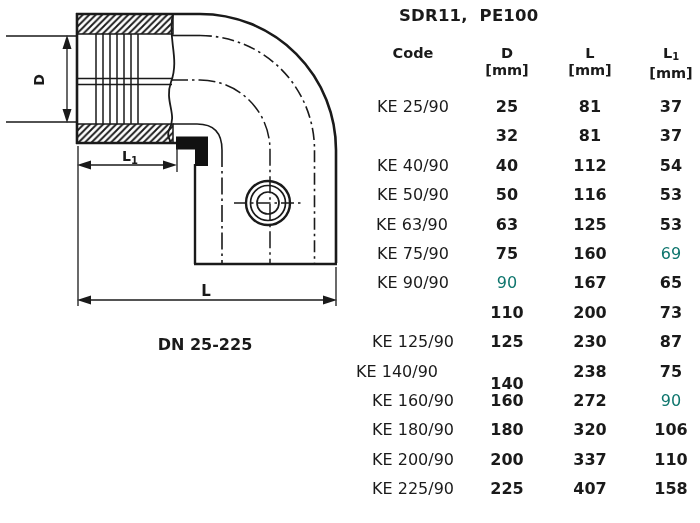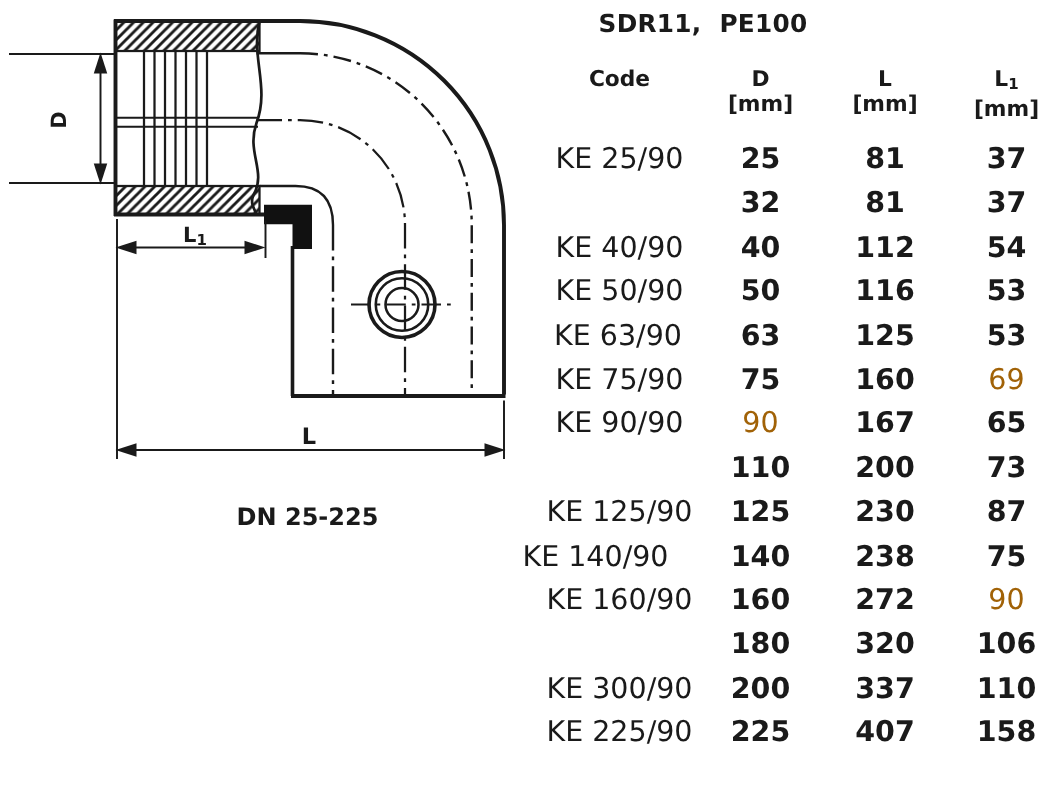--- a/index.html
+++ b/index.html
@@ -9,24 +9,24 @@
   svg.diagram{position:absolute;left:0;top:0;}
 
   
   .dtable{position:absolute;left:380px;top:0;width:320px;height:371px;}
   .tbl-title{position:absolute;left:19px;top:6px;font-size:16.5px;font-weight:bold;white-space:pre;letter-spacing:.2px;}
   .hdr{position:absolute;top:45px;transform:translateX(-50%);text-align:center;
        font-weight:bold;font-size:14.5px;line-height:17px;white-space:nowrap;}
   .hdr sub{font-size:10px;vertical-align:-2px;}
   .rows{position:absolute;top:92px;left:0;right:0;}
   .row{position:relative;height:29.4px;}
-  .cell{position:absolute;transform:translateX(-50%);line-height:29.4px;font-size:19px;white-space:nowrap;}
+  .cell{position:absolute;transform:translateX(-50%);line-height:29.4px;font-size:16px;white-space:nowrap;}
   .val{font-weight:bold;}
   .code{font-weight:normal;}
-  .muted{font-weight:normal;color:#a16207;}
+  .muted{font-weight:normal;color:#0f766e;}
 </style>
 </head>
 <body>
 
 <div class="page">
 
   <svg class="diagram" width="380" height="380" viewBox="0 0 380 380">
     <defs>
       <pattern id="hatch" width="6.5" height="6.5" patternUnits="userSpaceOnUse">
         <path d="M-3.25,3.25 L3.25,-3.25 M0,6.5 L6.5,0 M3.25,9.75 L9.75,3.25" stroke="#1a1a1a" stroke-width="1.9" fill="none"></path>
@@ -155,37 +155,38 @@
           <span class="cell val" style="left: 291px;">73</span>
         </div>
         <div class="row">
           <span class="cell code" style="left: 33px;">KE 125/90</span>
           <span class="cell val" style="left: 127px;">125</span>
           <span class="cell val" style="left: 210px;">230</span>
           <span class="cell val" style="left: 291px;">87</span>
         </div>
         <div class="row">
           <span class="cell code" style="left: 17px; text-align: center;">KE 140/90</span>
-          <span class="cell val" style="left: 127px;">140</span>
+          <span class="cell val" style="left: 127px; margin-top: 12px;">140</span>
           <span class="cell val" style="left: 210px;">238</span>
           <span class="cell val" style="left: 291px;">75</span>
         </div>
         <div class="row">
           <span class="cell code" style="left: 33px;">KE 160/90</span>
           <span class="cell val" style="left: 127px;">160</span>
           <span class="cell val" style="left: 210px;">272</span>
           <span class="cell val muted" style="left: 291px;">90</span>
         </div>
         <div class="row">
+          <span class="cell code" style="left: 33px;">KE 180/90</span>
           <span class="cell val" style="left: 127px;">180</span>
           <span class="cell val" style="left: 210px;">320</span>
           <span class="cell val" style="left: 291px;">106</span>
         </div>
         <div class="row">
-          <span class="cell code" style="left: 33px;">KE 300/90</span>
+          <span class="cell code" style="left: 33px;">KE 200/90</span>
           <span class="cell val" style="left: 127px;">200</span>
           <span class="cell val" style="left: 210px;">337</span>
           <span class="cell val" style="left: 291px;">110</span>
         </div>
         <div class="row">
           <span class="cell code" style="left: 33px;">KE 225/90</span>
           <span class="cell val" style="left: 127px;">225</span>
           <span class="cell val" style="left: 210px;">407</span>
           <span class="cell val" style="left: 291px;">158</span>
         </div>

